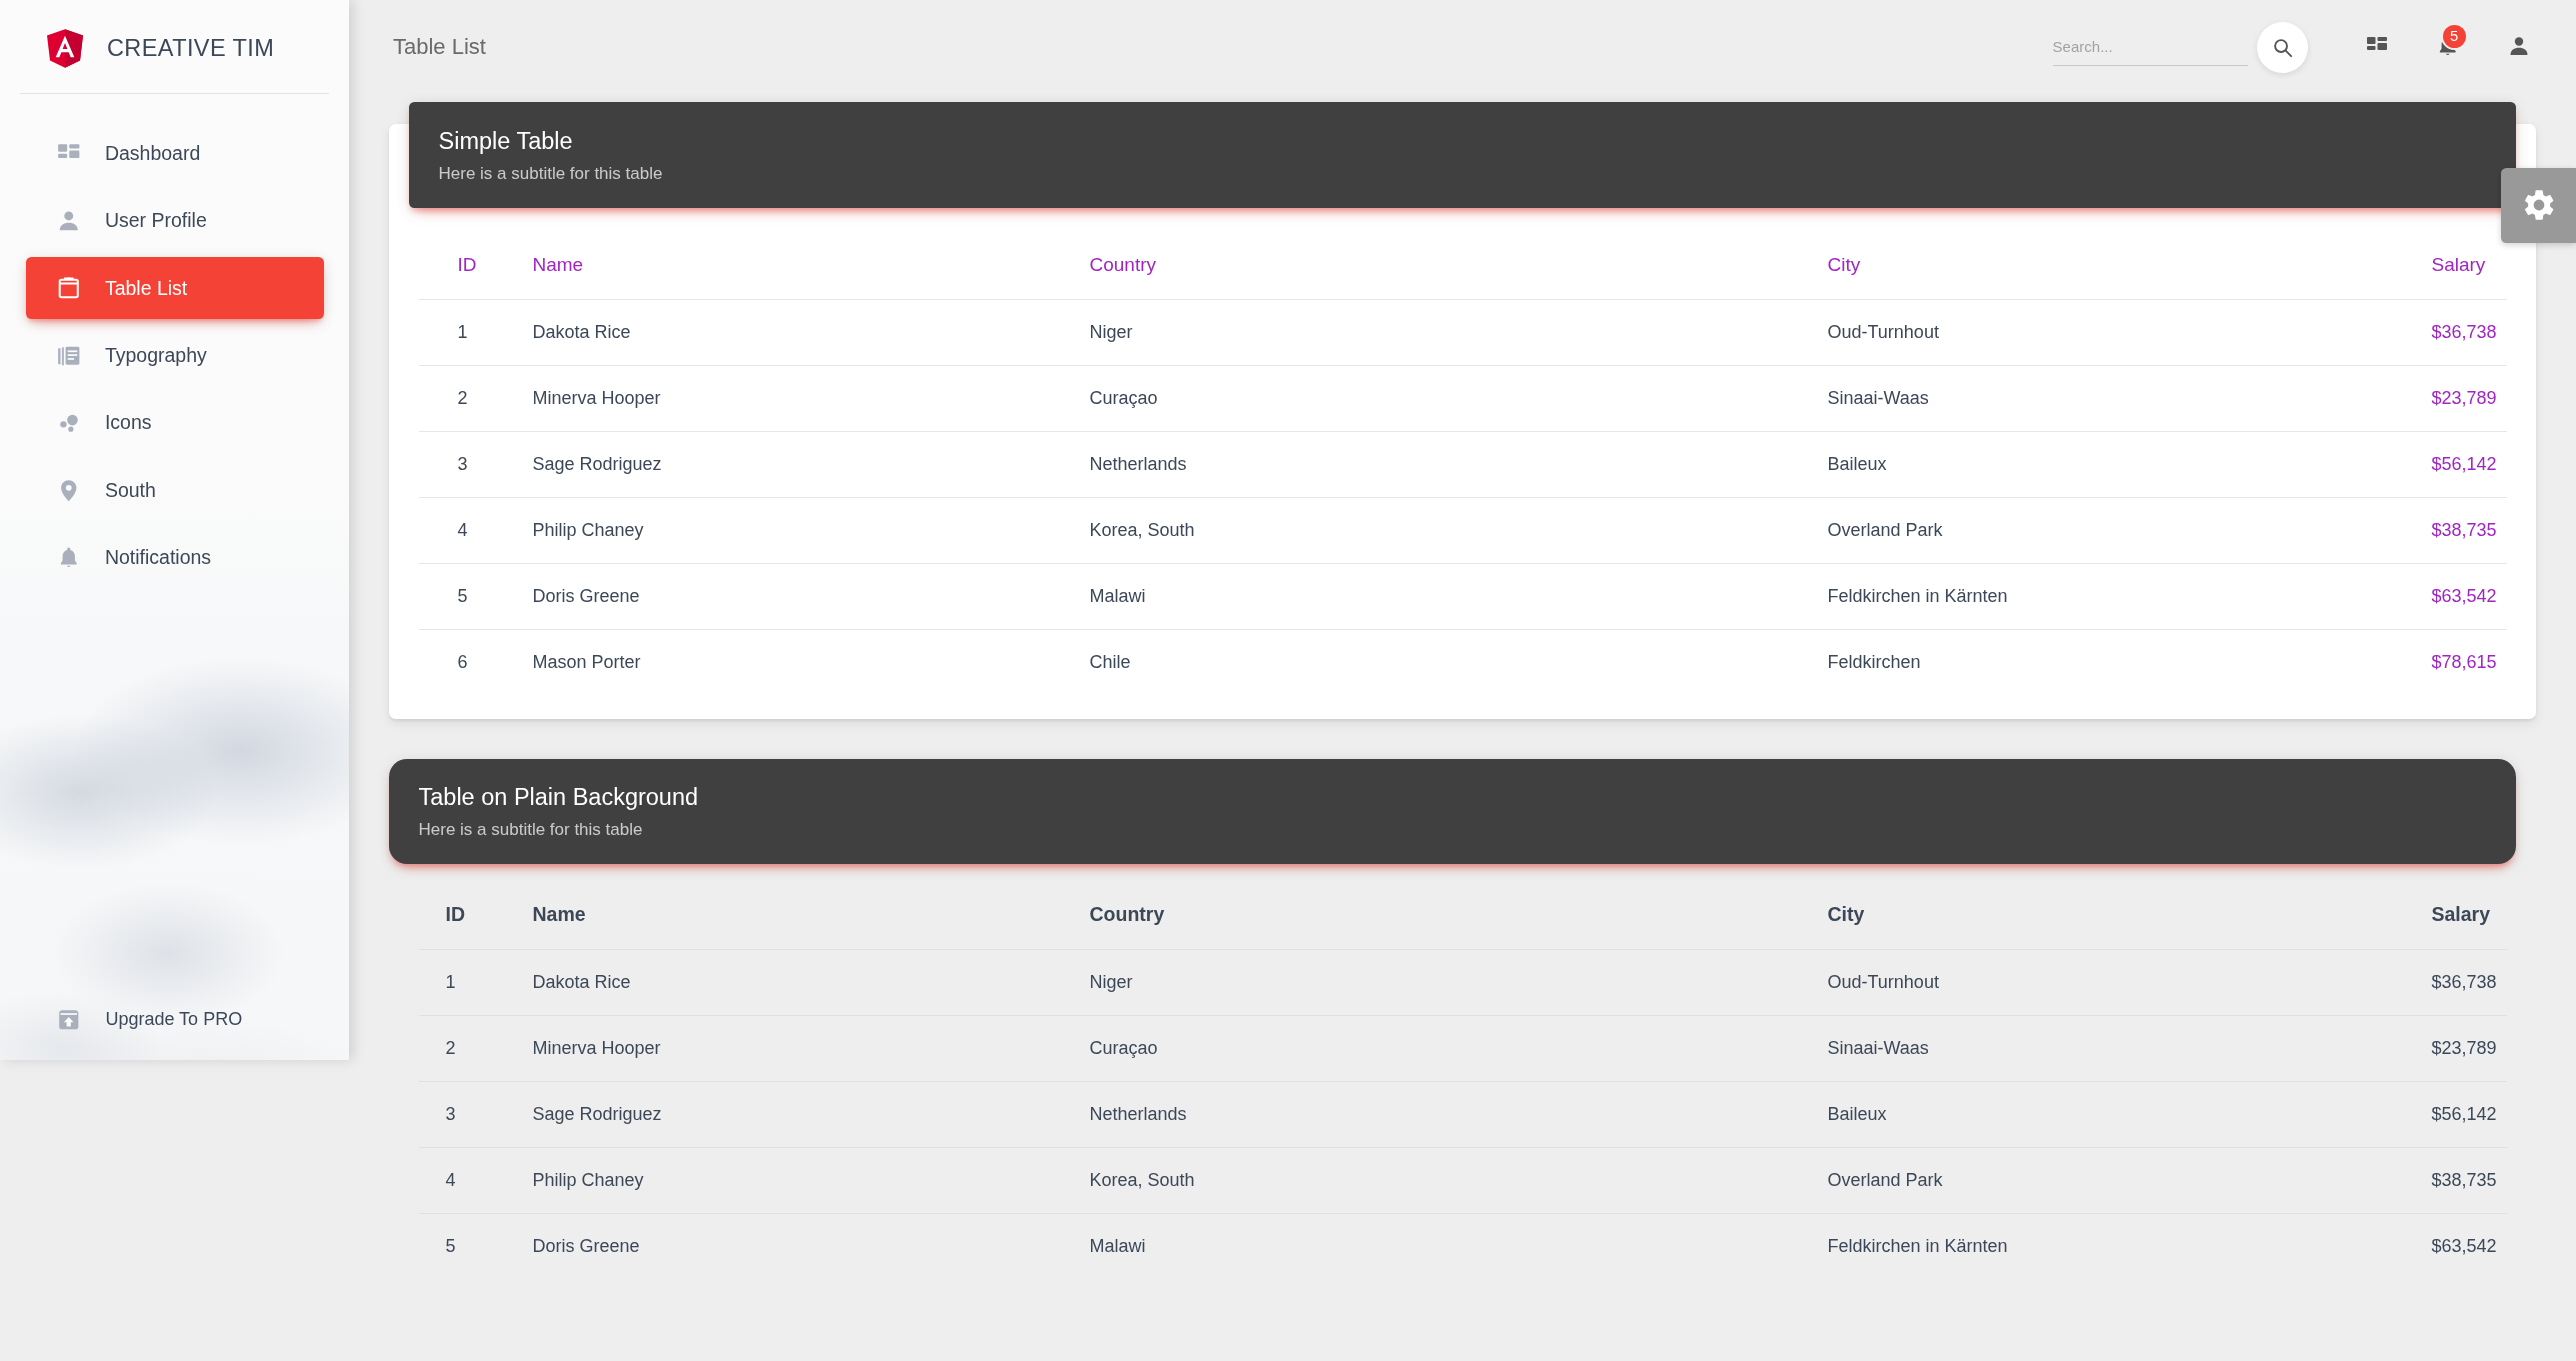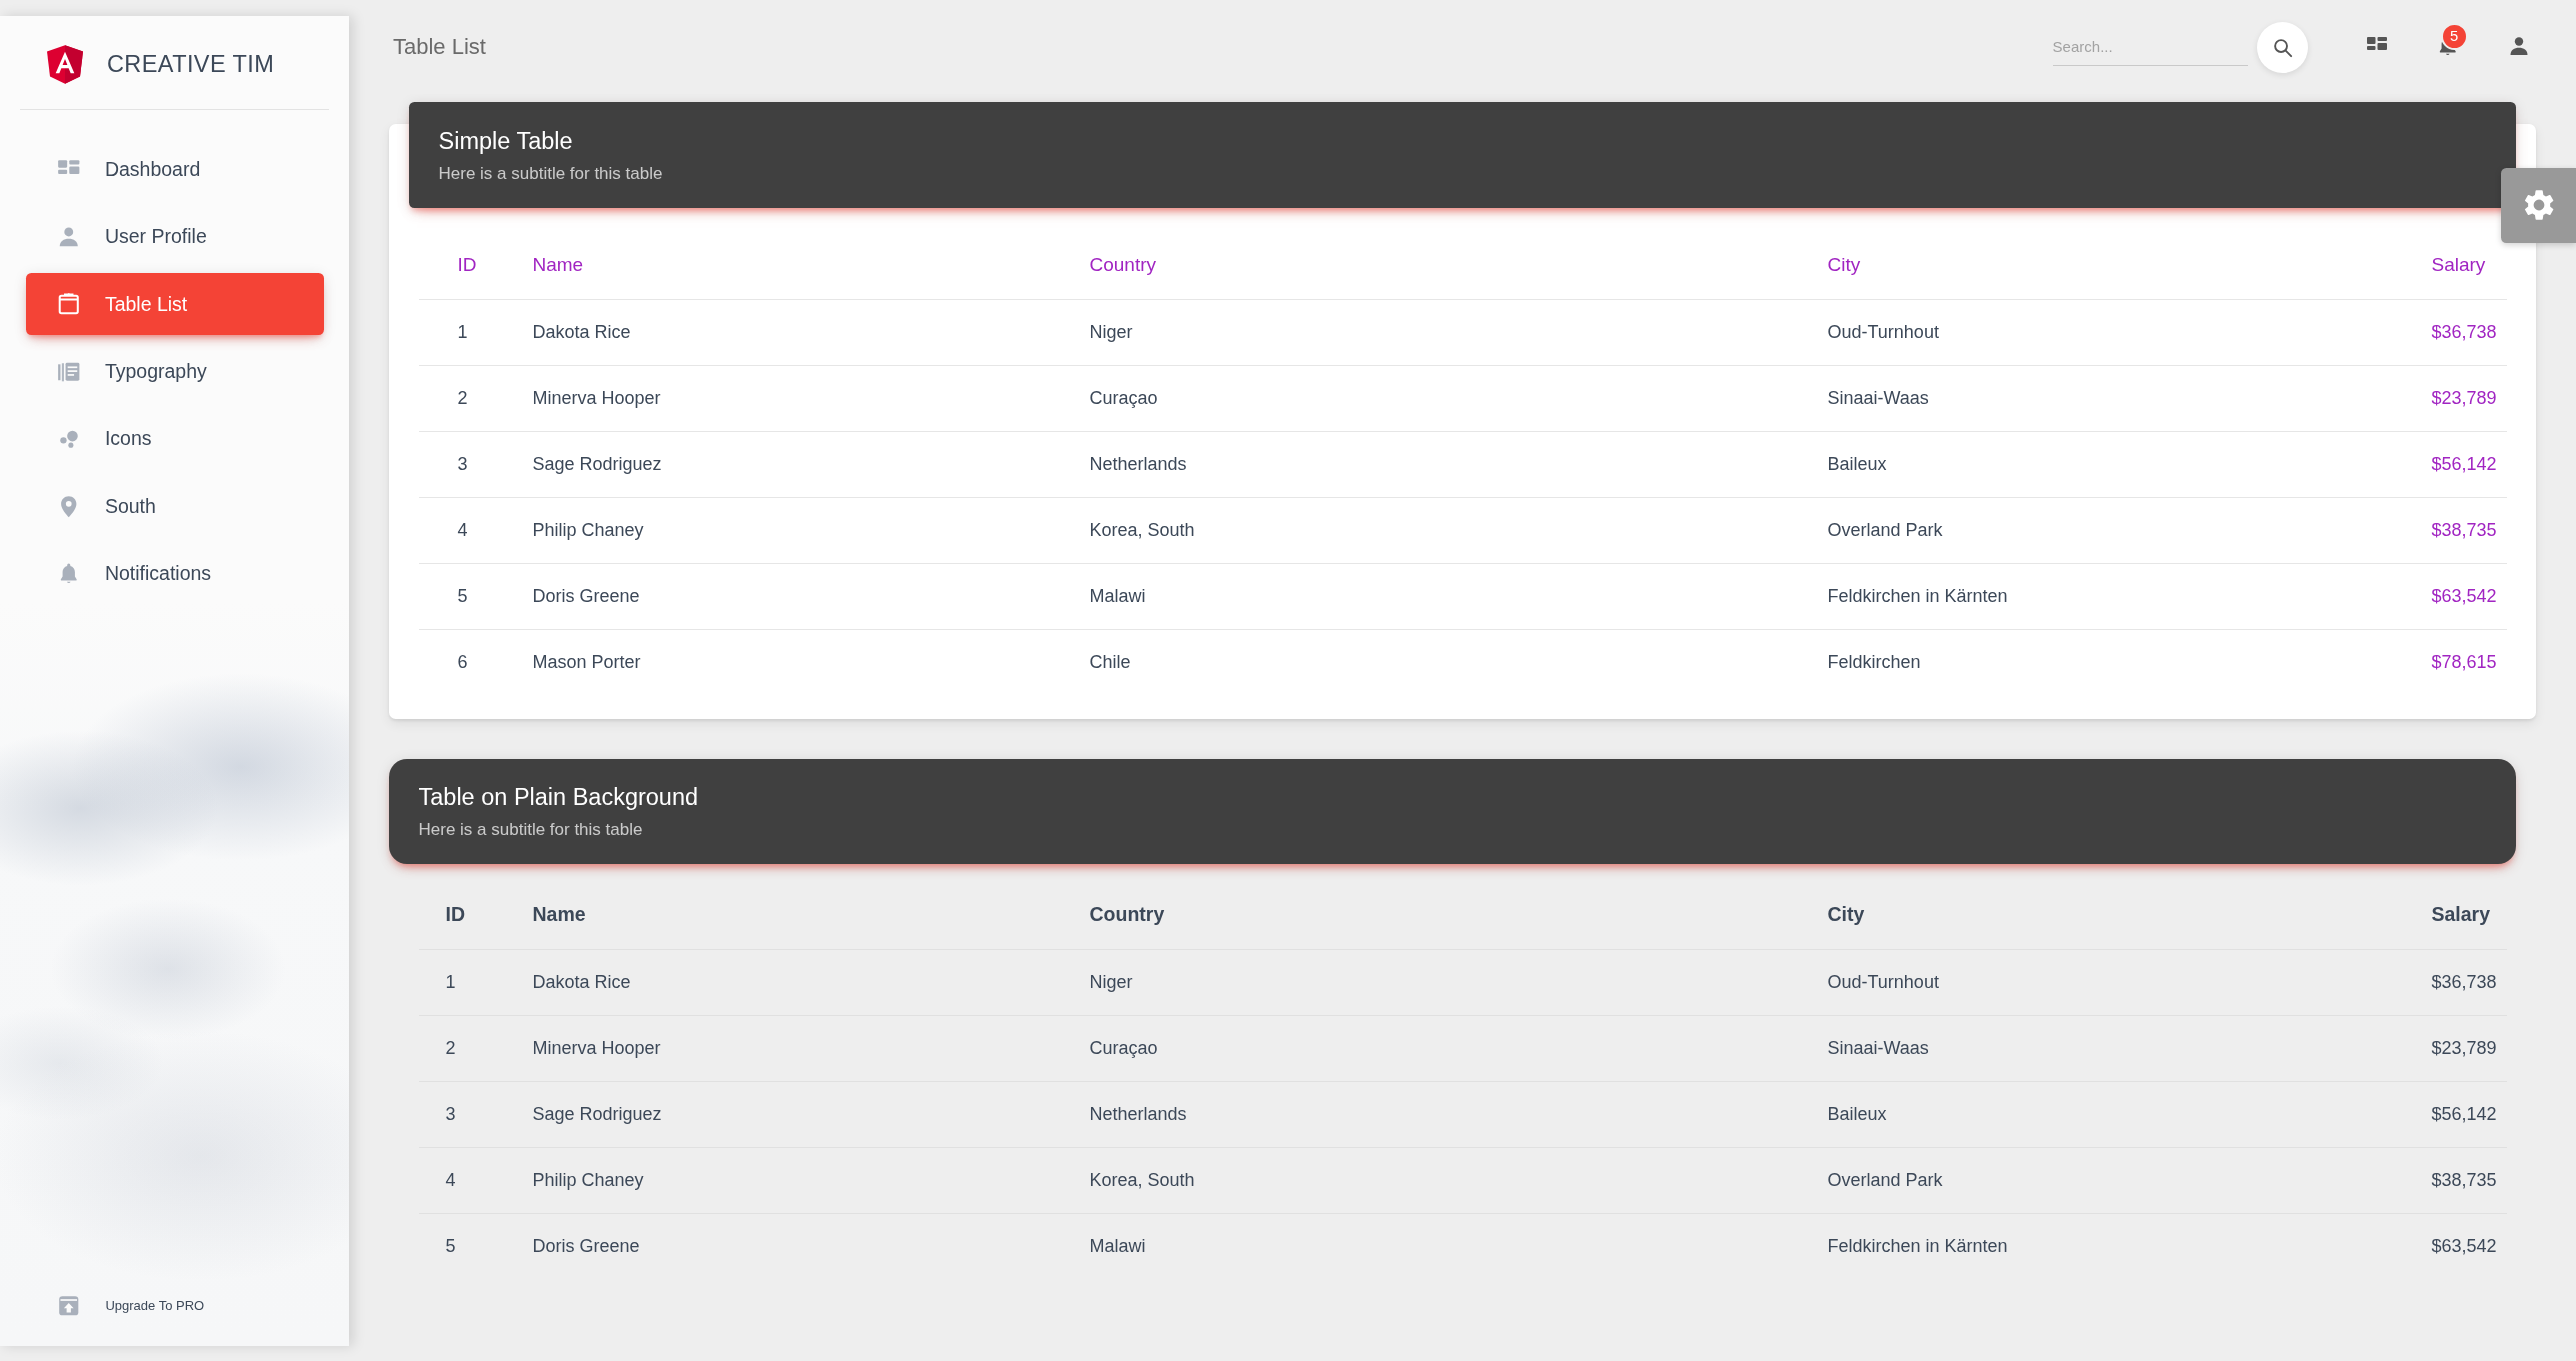--- a/index.html
+++ b/index.html
@@ -6,26 +6,25 @@
   html, body {
     width:2576px; height:1362px;
     font-family:"Liberation Sans", sans-serif;
     background:#eeeeee;
     overflow:hidden;
   }
 
   
   #sidebar {
     position:absolute; left:0; top:0;
-    width:349px; height:1330px;
+    width:349px; height:1060px;
     background:#0ea5e9;
     box-shadow:4px 0 12px rgba(0,0,0,.13);
     z-index:40;
     overflow:hidden;
-    margin-top:16px;
   }
   
   #sidebar-bg {
     position:absolute; inset:0;
     background:
       radial-gradient(ellipse 201px 114px at 81px 792px, rgba(160,172,190,.40), transparent 68%),
       radial-gradient(ellipse 241px 134px at 241px 751px, rgba(150,164,186,.38), transparent 70%),
       radial-gradient(ellipse 168px 101px at 168px 953px, rgba(165,175,192,.30), transparent 70%),
       radial-gradient(ellipse 288px 174px at 201px 1140px, rgba(175,182,196,.25), transparent 72%),
       radial-gradient(ellipse 148px 81px at 60px 1047px, rgba(170,180,195,.22), transparent 70%),
@@ -75,21 +74,21 @@
   }
   .nav-item.active .ico { color:#ffffff; }
   .nav-item.active .lbl { color:#ffffff; }
 
   
   #upgrade {
     position:absolute; left:0; bottom:28px; width:349px;
     display:flex; align-items:center; padding-left:50px;
   }
   #upgrade .ico { width:38px; display:flex; align-items:center; justify-content:center; color:#a9b0bb; }
-  #upgrade .lbl { margin-left:17.4px; font-size:13px; color:#3c4858; }
+  #upgrade .lbl { margin-left:17.4px; font-size:18px; color:#3c4858; }
 
   
   #navbar {
     position:absolute; left:349px; top:0;
     width:2227px; height:94px;
     background:#eeeeee;
     display:flex; align-items:center;
     z-index:30;
   }
   #page-title {

